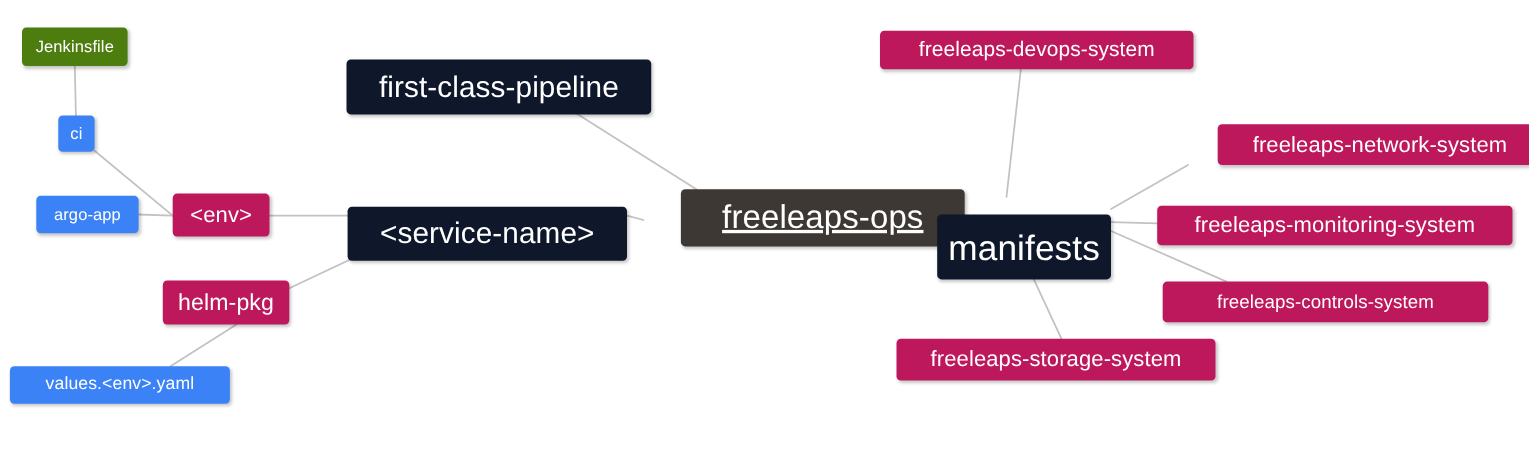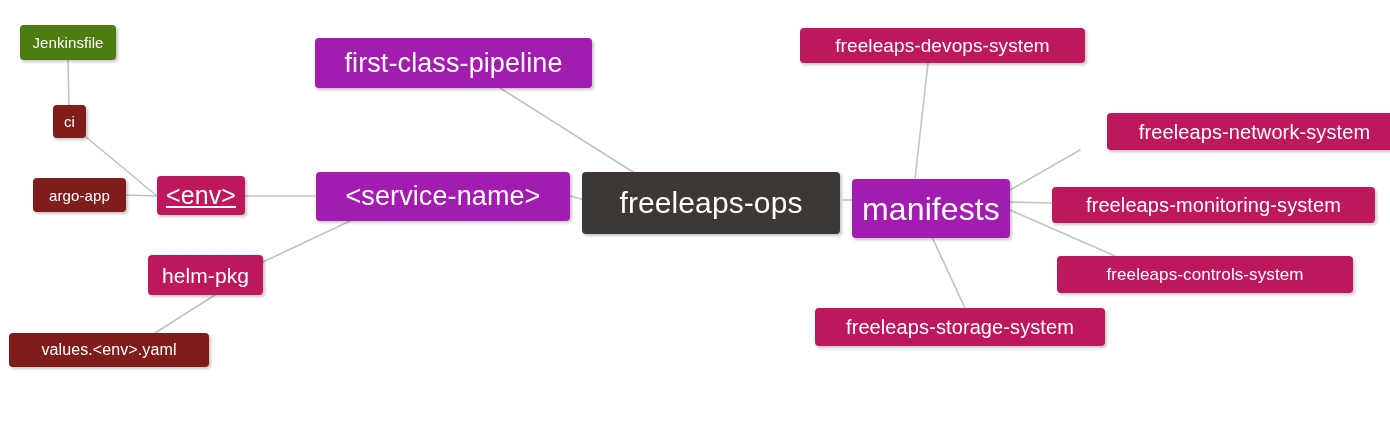--- a/index.html
+++ b/index.html
@@ -34,24 +34,24 @@
     box-sizing: border-box;
     border-radius: 4px;
     color: #ffffff;
     white-space: nowrap;
     line-height: 1;
     letter-spacing: 0.1px;
     box-shadow: 1.5px 2px 3px rgba(0,0,0,0.22);
     user-select: none;
   }
   .n-root   { background: #3d3834; }
-  .n-blue   { background: #a21caf; }
+  .n-blue   { background: #0f172a; margin-top: 16px; }
   .n-green  { background: #be185d; }
   .n-orange { background: #4d7c0f; }
-  .n-red    { background: #7f1d1d; }
+  .n-red    { background: #3b82f6; }
 </style>
 </head>
 <body>
 
 <div id="mindmap">
   <svg id="edges" viewBox="0 0 1390 421" xmlns="http://www.w3.org/2000/svg">
       <line x1="68" y1="60" x2="69" y2="105" stroke="#c2c2c2" stroke-width="1.6" stroke-linecap="round"></line>
       <line x1="86" y1="137" x2="157" y2="196" stroke="#c2c2c2" stroke-width="1.6" stroke-linecap="round"></line>
       <line x1="126" y1="195" x2="157" y2="196" stroke="#c2c2c2" stroke-width="1.6" stroke-linecap="round"></line>
       <line x1="245" y1="196" x2="316" y2="196" stroke="#c2c2c2" stroke-width="1.6" stroke-linecap="round"></line>
@@ -62,25 +62,25 @@
       <line x1="843" y1="200" x2="852" y2="200" stroke="#c2c2c2" stroke-width="1.6" stroke-linecap="round"></line>
       <line x1="915" y1="179" x2="928" y2="63" stroke="#c2c2c2" stroke-width="1.6" stroke-linecap="round"></line>
       <line x1="1010" y1="190" x2="1080" y2="150" stroke="#c2c2c2" stroke-width="1.6" stroke-linecap="round"></line>
       <line x1="1010" y1="202" x2="1052" y2="203" stroke="#c2c2c2" stroke-width="1.6" stroke-linecap="round"></line>
       <line x1="1010" y1="210" x2="1115" y2="256" stroke="#c2c2c2" stroke-width="1.6" stroke-linecap="round"></line>
       <line x1="925" y1="222" x2="965" y2="308" stroke="#c2c2c2" stroke-width="1.6" stroke-linecap="round"></line>
     </svg>
 <div class="node n-orange" style="left: 20px; top: 25px; width: 96px; height: 35px; font-size: 15px;">Jenkinsfile</div>
     <div class="node n-red" style="left: 53px; top: 105px; width: 33px; height: 33px; font-size: 15px;">ci</div>
     <div class="node n-red" style="left: 33px; top: 178px; width: 93px; height: 34px; font-size: 15px;">argo-app</div>
-    <div class="node n-green" style="left: 157px; top: 176px; width: 88px; height: 39px; font-size: 25px; text-decoration: underline;">&lt;env&gt;</div>
+    <div class="node n-green" style="left: 157px; top: 176px; width: 88px; height: 39px; font-size: 20px;">&lt;env&gt;</div>
     <div class="node n-green" style="left: 148px; top: 255px; width: 115px; height: 40px; font-size: 21px;">helm-pkg</div>
     <div class="node n-red" style="left: 9px; top: 333px; width: 200px; height: 34px; font-size: 16px;">values.&lt;env&gt;.yaml</div>
     <div class="node n-blue" style="left: 315px; top: 38px; width: 277px; height: 50px; font-size: 27px;">first-class-pipeline</div>
     <div class="node n-blue" style="left: 316px; top: 172px; width: 254px; height: 49px; font-size: 27px;">&lt;service-name&gt;</div>
-    <div class="node n-root" style="left: 582px; top: 172px; width: 258px; height: 62px; font-size: 30px;">freeleaps-ops</div>
+    <div class="node n-root" style="left: 619px; top: 172px; width: 258px; height: 52px; font-size: 30px; text-decoration: underline;">freeleaps-ops</div>
     <div class="node n-blue" style="left: 852px; top: 179px; width: 158px; height: 59px; font-size: 32px;">manifests</div>
     <div class="node n-green" style="left: 800px; top: 28px; width: 285px; height: 35px; font-size: 19px;">freeleaps-devops-system</div>
     <div class="node n-green" style="left: 1107px; top: 113px; width: 295px; height: 37px; font-size: 20px;">freeleaps-network-system</div>
     <div class="node n-green" style="left: 1052px; top: 187px; width: 323px; height: 36px; font-size: 20px;">freeleaps-monitoring-system</div>
     <div class="node n-green" style="left: 1057px; top: 256px; width: 296px; height: 37px; font-size: 17px;">freeleaps-controls-system</div>
     <div class="node n-green" style="left: 815px; top: 308px; width: 290px; height: 38px; font-size: 20px;">freeleaps-storage-system</div>
   </div>
 
 </body></html>

